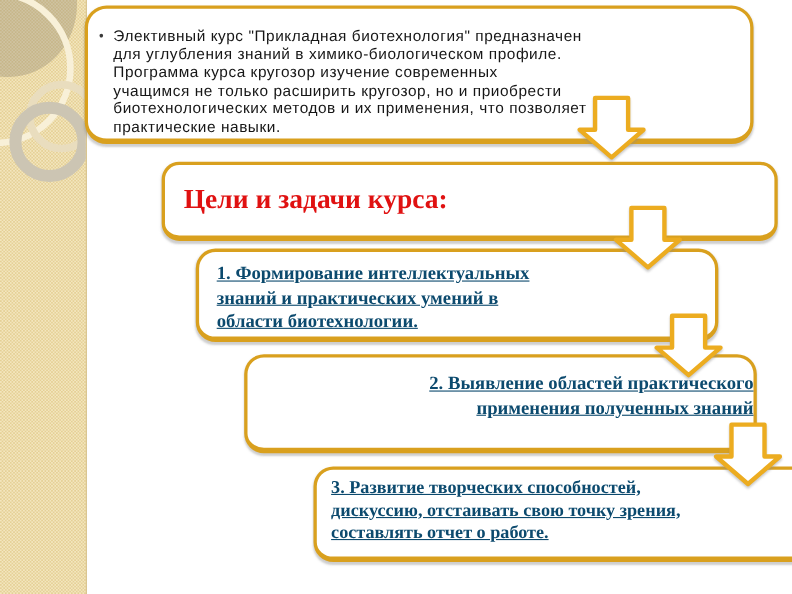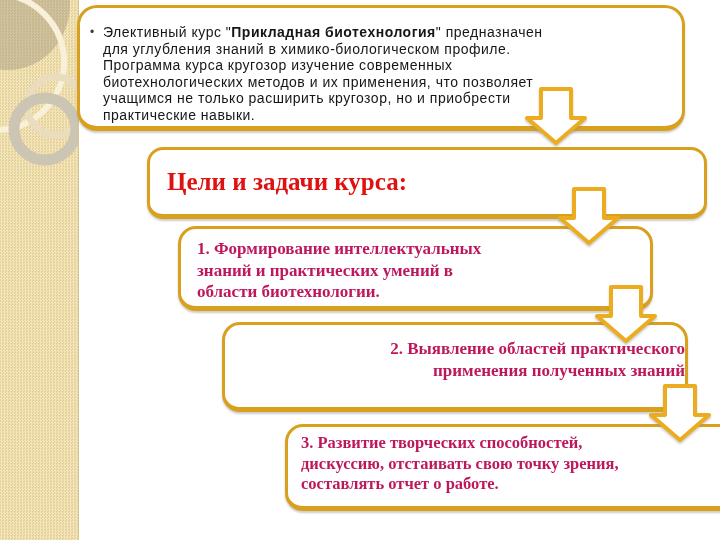--- a/index.html
+++ b/index.html
@@ -20,24 +20,24 @@
   .box{
     position:absolute;box-sizing:border-box;background:#ffffff;
     border:3px solid #D9A01E;border-bottom-width:5px;border-radius:18px;
     box-shadow:0 2px 2px rgba(130,130,130,.40);
   }
   .intro-box{left:77px;top:5px;width:608px;height:126px;border-radius:20px;padding:16px 14px 0 10px;}
   .intro-row{display:flex;}
   .bullet{width:13px;font-family:"Liberation Sans",sans-serif;font-size:12px;color:#3a3a3a;line-height:16.5px;}
   .intro-text{font-family:"Liberation Sans",sans-serif;font-size:14px;line-height:16.5px;
     letter-spacing:.5px;color:#161616;white-space:nowrap;}
-  .intro-text b{font-weight:bold;}
+  .intro-text b{font-weight:normal;}
   .title-box{left:147px;top:147px;width:560px;height:72px;display:flex;align-items:center;padding-left:17px;border-radius:16px;}
   .slide-title{color:#E01111;font-weight:bold;font-size:25px;white-space:nowrap;}
-  .goal{color:#be185d;font-weight:bold;font-size:17px;line-height:21.5px;white-space:nowrap;}
+  .goal{color:#0c4a6e;font-weight:bold;font-size:17px;line-height:21.5px;white-space:nowrap;text-decoration:underline;}
   .goal-1{left:178px;top:226px;width:475px;height:85px;padding:9px 0 0 16px;}
   .goal-2{left:222px;top:322px;width:466px;height:90px;padding:13px 0 0 14px;text-align:right;}
   .goal-3{left:237px;top:424px;width:455px;height:87px;padding:6px 0 0 13px;font-size:16.5px;line-height:20.5px;margin-left:48px;}
   .arrow{position:absolute;width:64px;height:60px;filter:drop-shadow(0 2px 1px rgba(140,140,140,.45));}
   .arrow-1{left:524px;top:86px;}
   .arrow-2{left:557px;top:186px;}
   .arrow-3{left:594px;top:284px;}
   .arrow-4{left:648px;top:383px;}
 </style>
 </head>
@@ -54,22 +54,22 @@
     </svg>
   </div>
 
   <div class="box intro-box">
     <div class="intro-row">
       <span class="bullet">•</span>
       <div class="intro-text">
         <div><span>Элективный курс "</span><b>Прикладная биотехнология</b><span>" предназначен</span></div>
         <div>для углубления знаний в химико-биологическом профиле.</div>
         <div>Программа курса кругозор изучение современных</div>
+        <div>учащимся не только расширить кругозор, но и приобрести</div>
         <div>биотехнологических методов и их применения, что позволяет</div>
-        <div>учащимся не только расширить кругозор, но и приобрести</div>
         <div>практические навыки.</div>
       </div>
     </div>
   </div>
 
   <div class="box title-box">
     <span class="slide-title">Цели и задачи курса:</span>
   </div>
 
   <div class="box goal goal-1">

